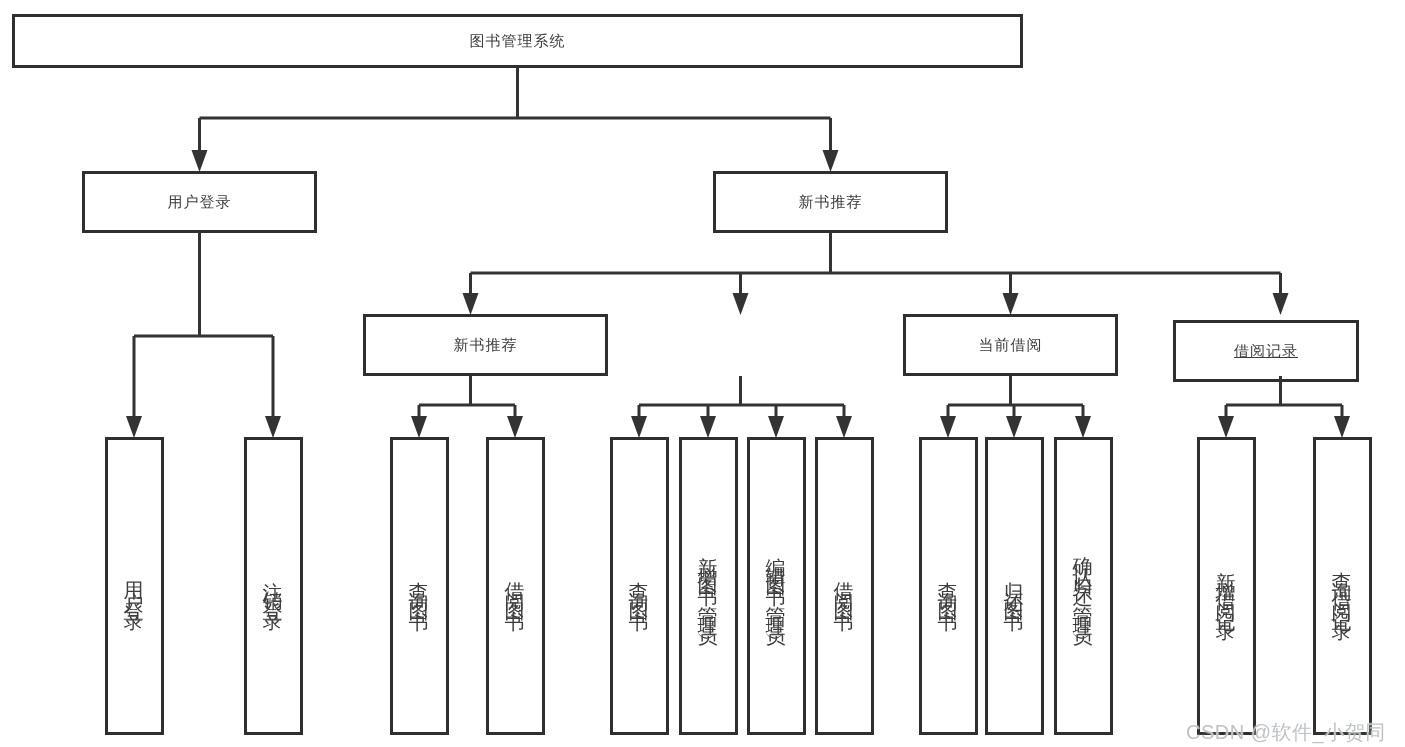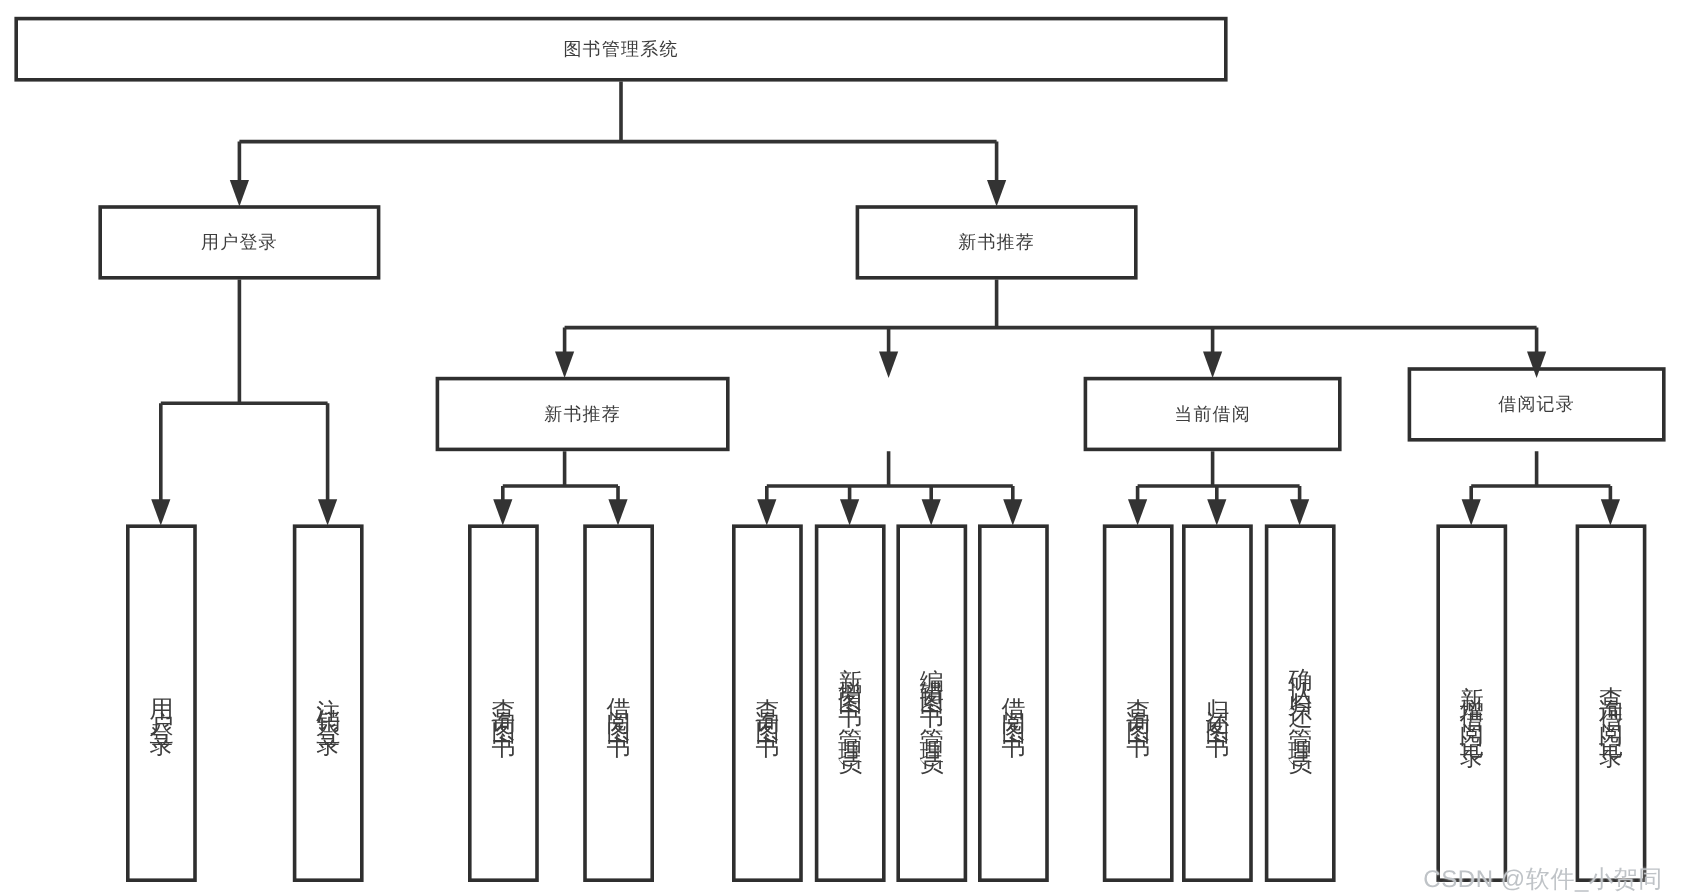--- a/index.html
+++ b/index.html
@@ -100,21 +100,21 @@
   <div class="node hbox" style="left:713px; top:171px; width:235px; height:62px;">
     <span>新书推荐</span>
   </div>
 
   <div class="node hbox" style="left:363px; top:314px; width:245px; height:62px;">
     <span>新书推荐</span>
   </div>
   <div class="node hbox" style="left:903px; top:314px; width:215px; height:62px;">
     <span>当前借阅</span>
   </div>
-  <div class="node hbox" style="left:1173px; top:306px; width:215px; height:62px;">
+  <div class="node hbox" style="left:1173px; top:320px; width:186px; height:62px;text-decoration:underline;">
     <span>借阅记录</span>
   </div>
 
   <div class="node vbox" style="left:104.5px;">
     <span class="vtext">用户登录</span>
   </div>
   <div class="node vbox" style="left:243.5px;">
     <span class="vtext">注销登录</span>
   </div>
 

